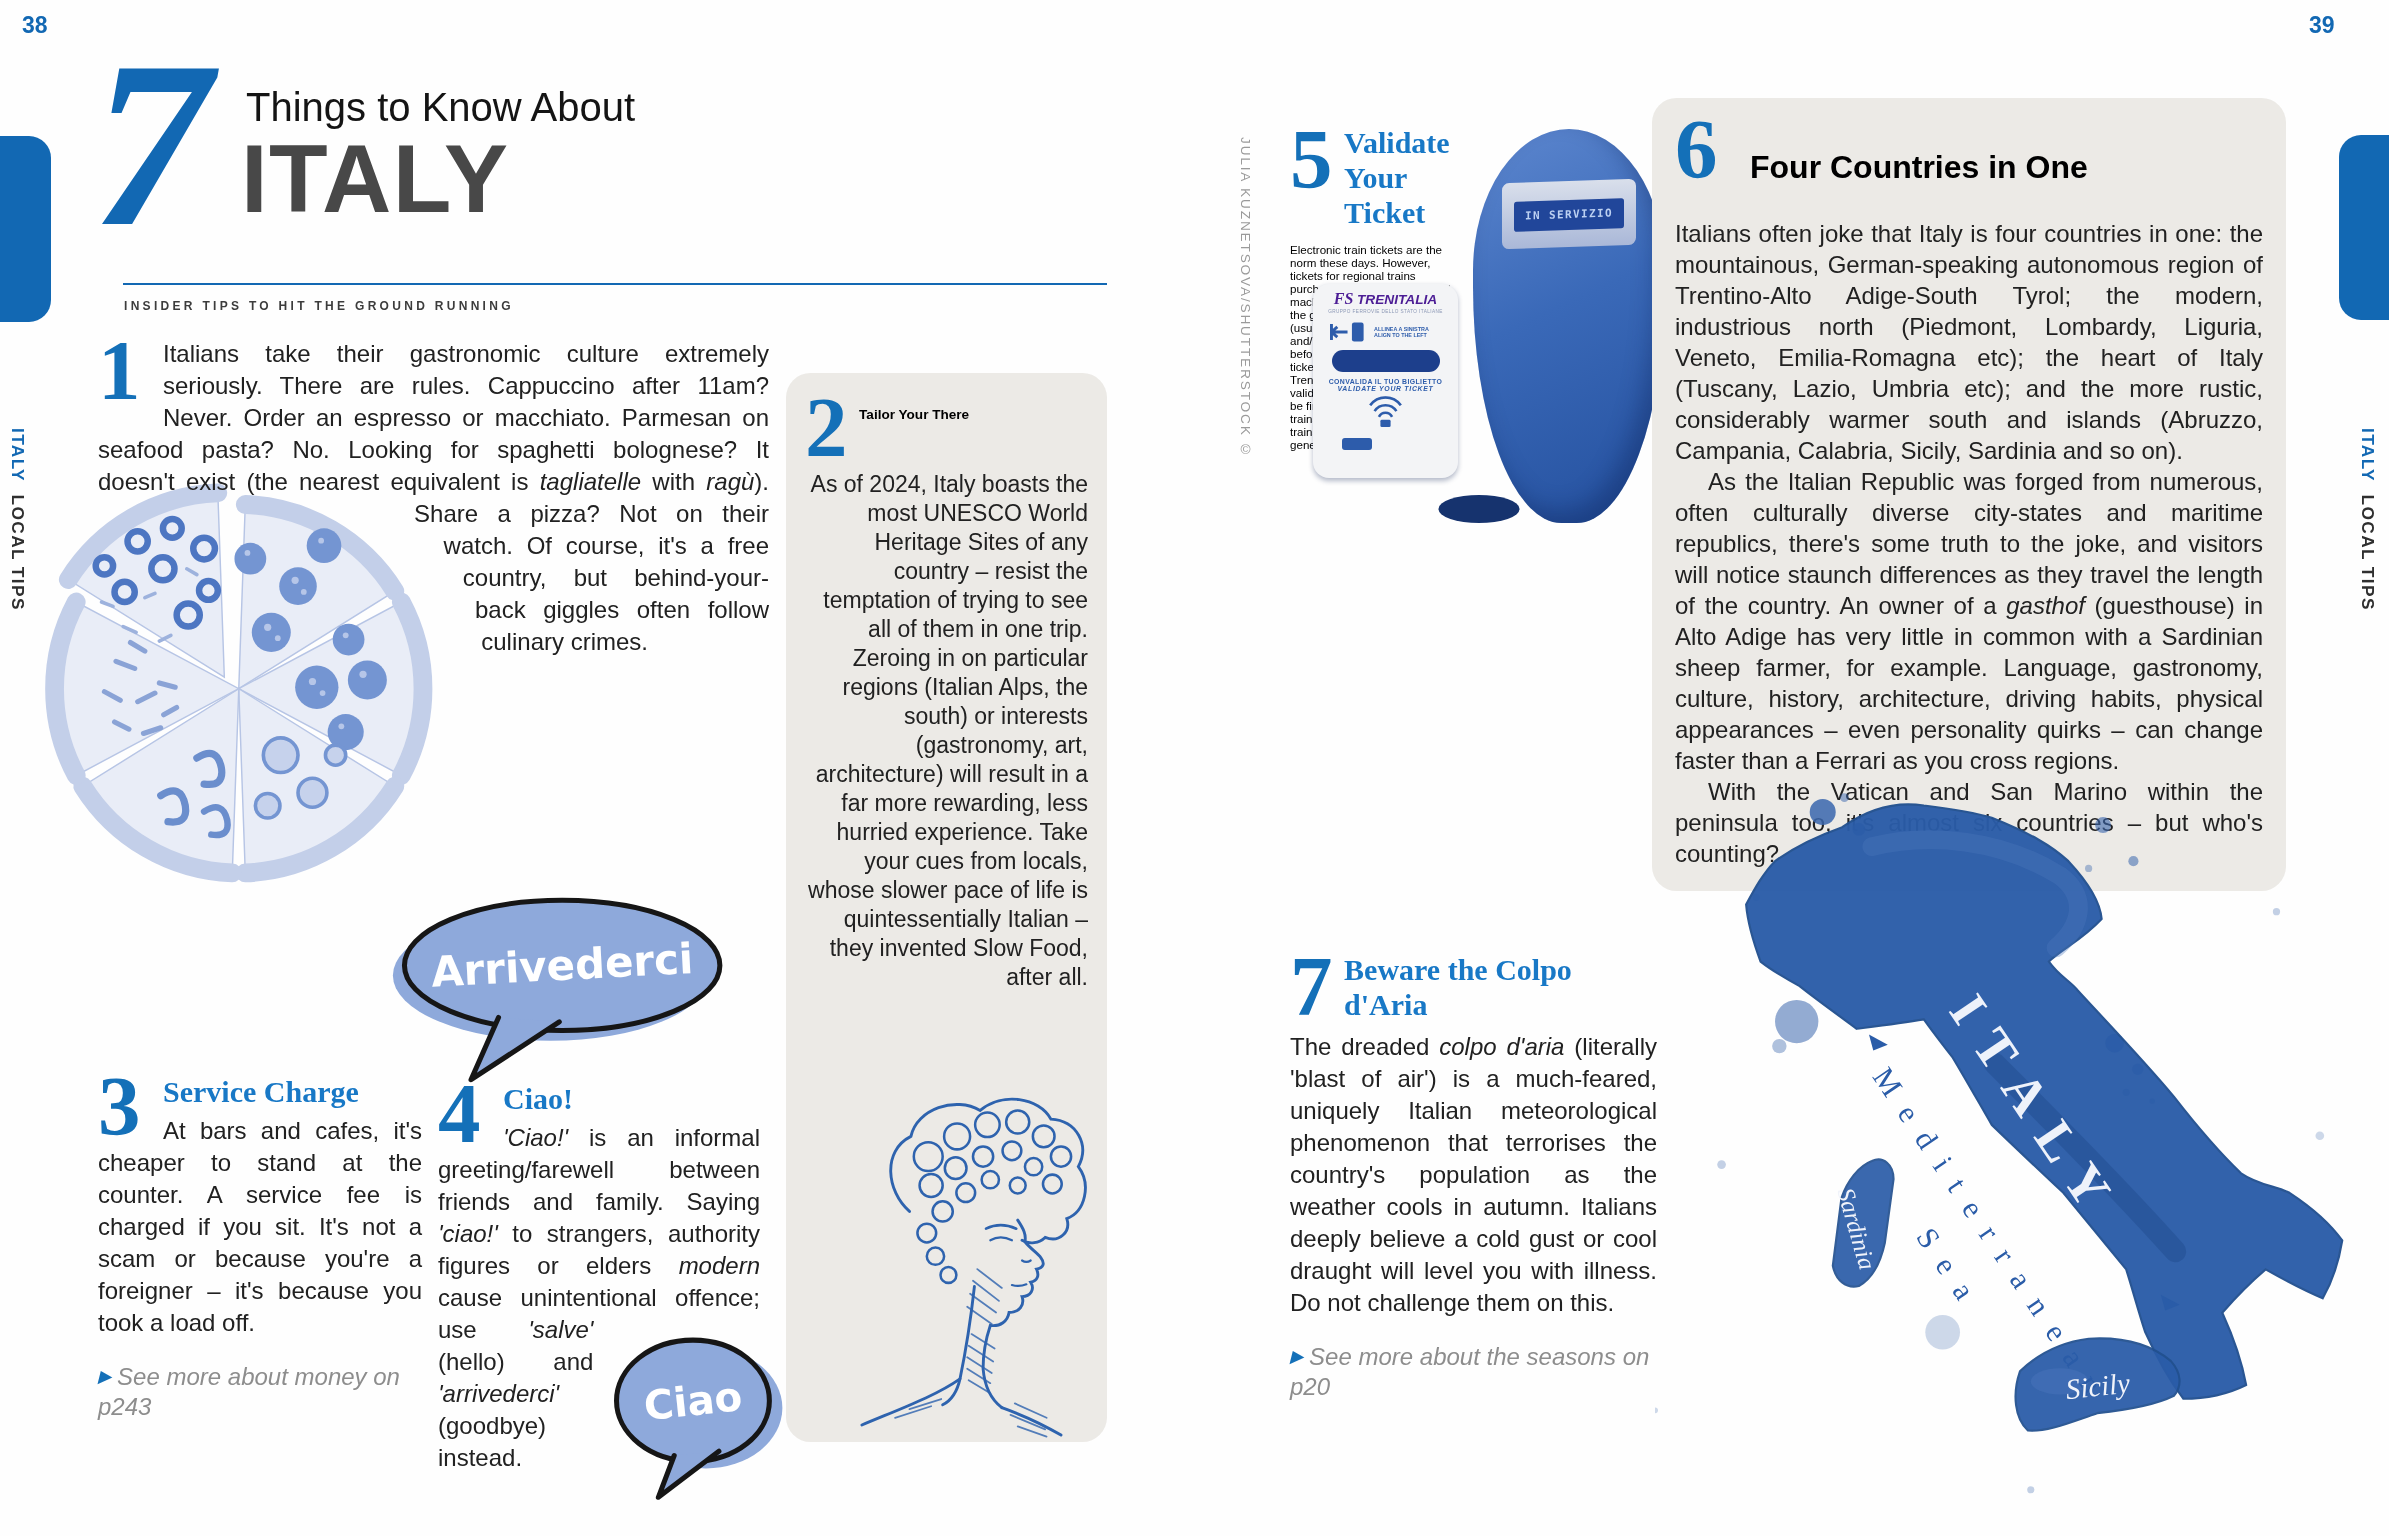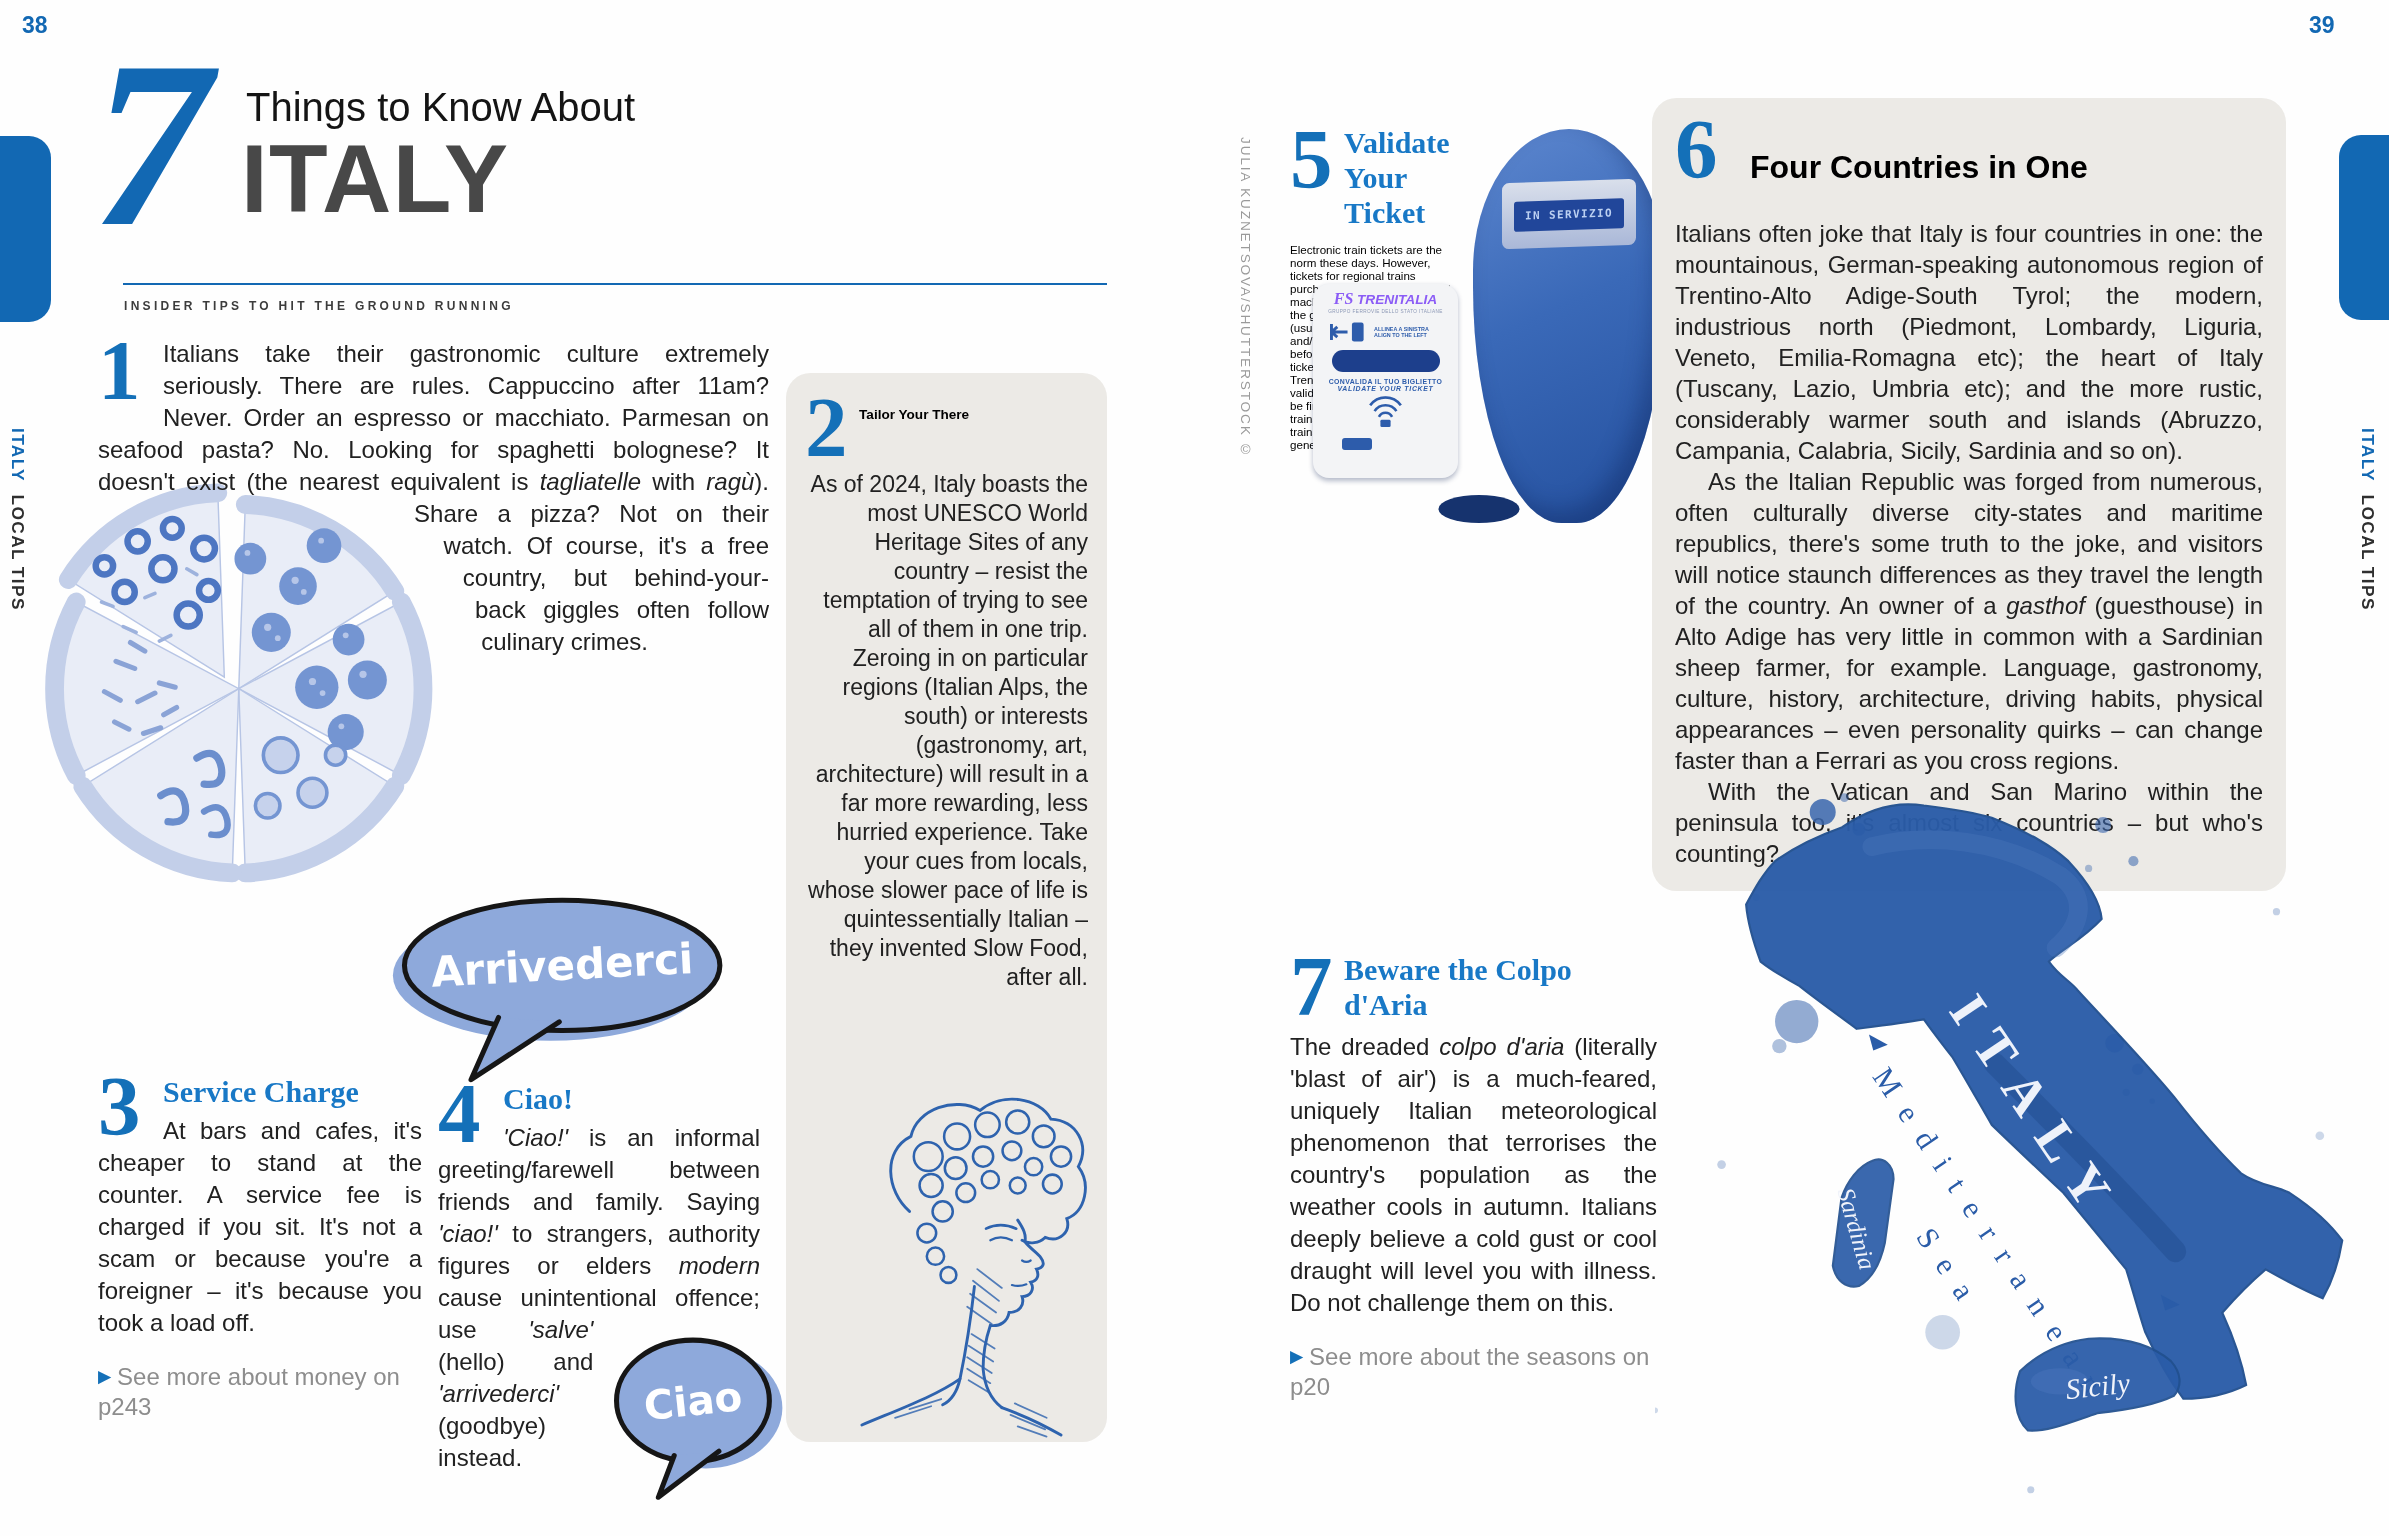--- a/index.html
+++ b/index.html
@@ -22,21 +22,21 @@
   .ch-num{position:absolute;left:92px;top:35px;font:italic 700 238px/217px "Liberation Serif",serif;color:#1268b3;}
   .ch-title{position:absolute;left:246px;top:85px;font-size:40px;color:#141414;}
   .ch-country{position:absolute;left:241px;top:124px;font-size:96px;font-weight:bold;color:#484848;letter-spacing:1.4px;}
   .ch-rule{position:absolute;left:123px;top:283px;width:984px;height:2.2px;background:#1268b3;}
   .kicker{position:absolute;left:124px;top:299px;font-size:12px;font-weight:bold;letter-spacing:3.3px;color:#3c3c3c;}
   
   .tip{position:absolute;}
   .t-num{float:left;width:55px;height:69px;margin-right:10px;font:700 85px/65px "Liberation Serif",serif;color:#1470b8;}
   .tip h3{font:700 30px/35px "Liberation Serif",serif;color:#1878c6;margin:0 0 5.8px;}
   .t-body{font-size:24px;line-height:32px;color:#212121;margin:0;text-align:justify;}
-  .xref{margin-top:22px;font-size:24px;line-height:30px;color:#8d8d8d;clear:both;}
+  .xref{margin-top:22px;font-size:24px;line-height:30px;color:#8d8d8d;clear:both;font-style:italic;}
   .xref .arr{color:#1470b8;font-size:17.3px;margin-right:5.8px;vertical-align:2.9px;}
   .t-head{display:flex;gap:11.6px;margin-bottom:7.2px;align-items:flex-start;}
   .t-head .t-num2{font:700 85px/71px "Liberation Serif",serif;color:#1470b8;flex:0 0 auto;}
   .t-head h3{padding-top:1.4px;}
   
   .gbox{position:absolute;background:#eceae6;border-radius:24.6px;}
   #box2{left:786px;top:373px;width:321px;height:1069px;padding:19px 19px;box-sizing:border-box;}
   #box2 .t-body{font-size:23px;line-height:29px;text-align:right;}
   #box6{left:1652px;top:98px;width:634px;padding:19px 23px 22px;box-sizing:border-box;}
   #box6 .t-num{width:65px;height:72px;}
@@ -50,21 +50,21 @@
   .tm{position:absolute;top:-114px;left:2.9px;width:192px;height:394px;}
   .tm-body{position:absolute;inset:0;background:linear-gradient(155deg,#5d87cf 0%,#3a69b8 45%,#24509e 100%);
            border-radius:50% 50% 46% 46% / 36% 36% 60% 60%;box-shadow:inset -10px -13px 22px rgba(10,30,80,.35);}
   .tm-screenwrap{position:absolute;left:29px;top:52px;width:134px;height:66px;background:linear-gradient(#d9dfeb,#aab8d8);
            border-radius:7.2px;transform:skewY(-2deg);}
   .tm-screen{position:absolute;left:11.6px;top:19px;right:11.6px;height:30px;background:#21469a;border-radius:2.9px;
            color:#bcd0f2;font:700 11px/30px "DejaVu Sans Mono",monospace;text-align:center;letter-spacing:1.4px;}
   .tm-btns{position:absolute;left:33px;top:129px;display:flex;gap:6.5px;}
   .tm-panel{position:absolute;left:23px;top:160px;width:145px;height:194px;background:#f3f4f6;border-radius:16px;
            box-shadow:0 2.9px 5.8px rgba(10,30,80,.3);padding:7.2px 7.2px;box-sizing:border-box;text-align:center;}
-  .tm-logo{font:italic 700 13.7px/16px "Liberation Sans",sans-serif;color:#8b5cf6;}
+  .tm-logo{font:italic 700 13.7px/16px "Liberation Sans",sans-serif;color:#4c1d95;}
   .tm-logo .fs{font-family:"Liberation Serif",serif;font-size:16px;margin-right:3.6px;}
   .tm-logosub{font-size:4.7px;color:#8b97b5;letter-spacing:0.4px;margin-top:0.7px;}
   .tm-alignrow{display:flex;align-items:center;gap:5.8px;margin:7.2px 0 1.4px 10px;}
   .tm-aligntxt{font-size:5.4px;font-weight:bold;color:#2d5cab;text-align:left;line-height:6.5px;}
   .tm-slot{width:108px;height:22px;background:#1d3f8c;border-radius:11.6px;margin:7.2px auto 5.8px;}
   .tm-v1{font-size:6.9px;font-weight:bold;color:#2d5cab;letter-spacing:0.4px;}
   .tm-v2{font-size:6.9px;font-weight:bold;font-style:italic;color:#2d5cab;letter-spacing:0.7px;}
   .tm-mini{width:30px;height:12.3px;background:#2d5cab;border-radius:2.9px;margin:2.9px auto 0 22px;}
   .tm-foot{position:absolute;left:50%;bottom:5.8px;transform:translateX(-50%);width:81px;height:27.5px;background:#16336e;border-radius:50%;}
   

